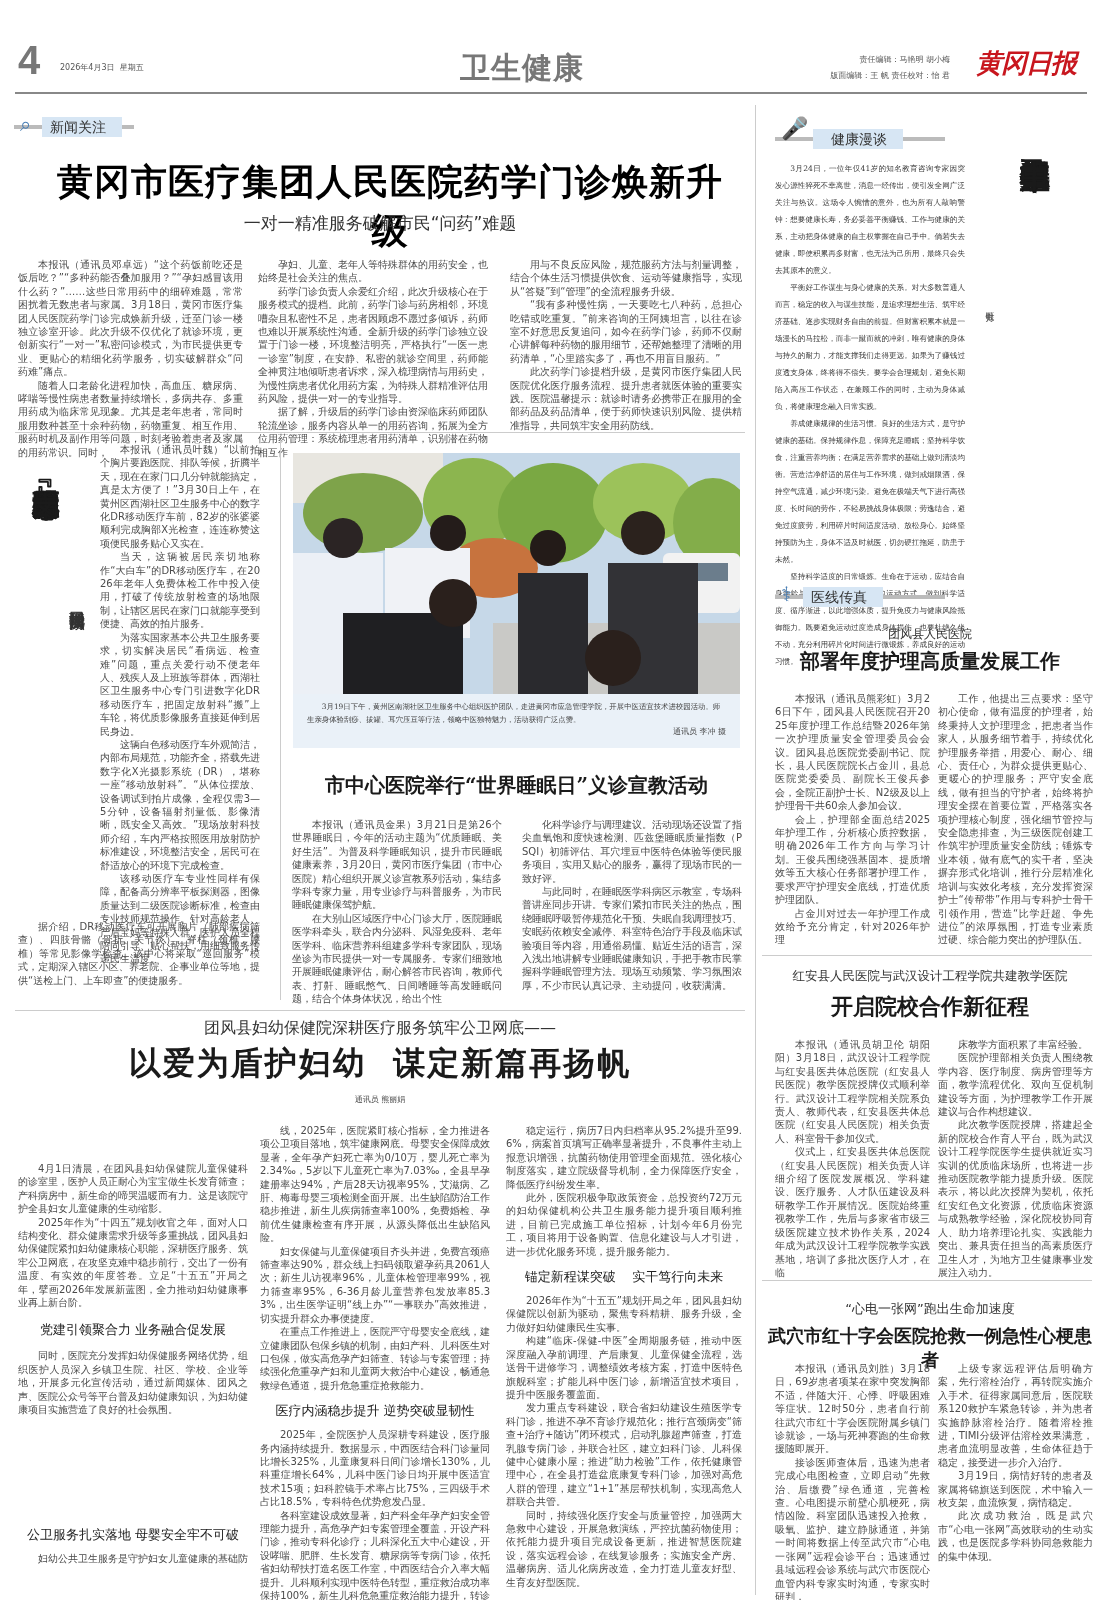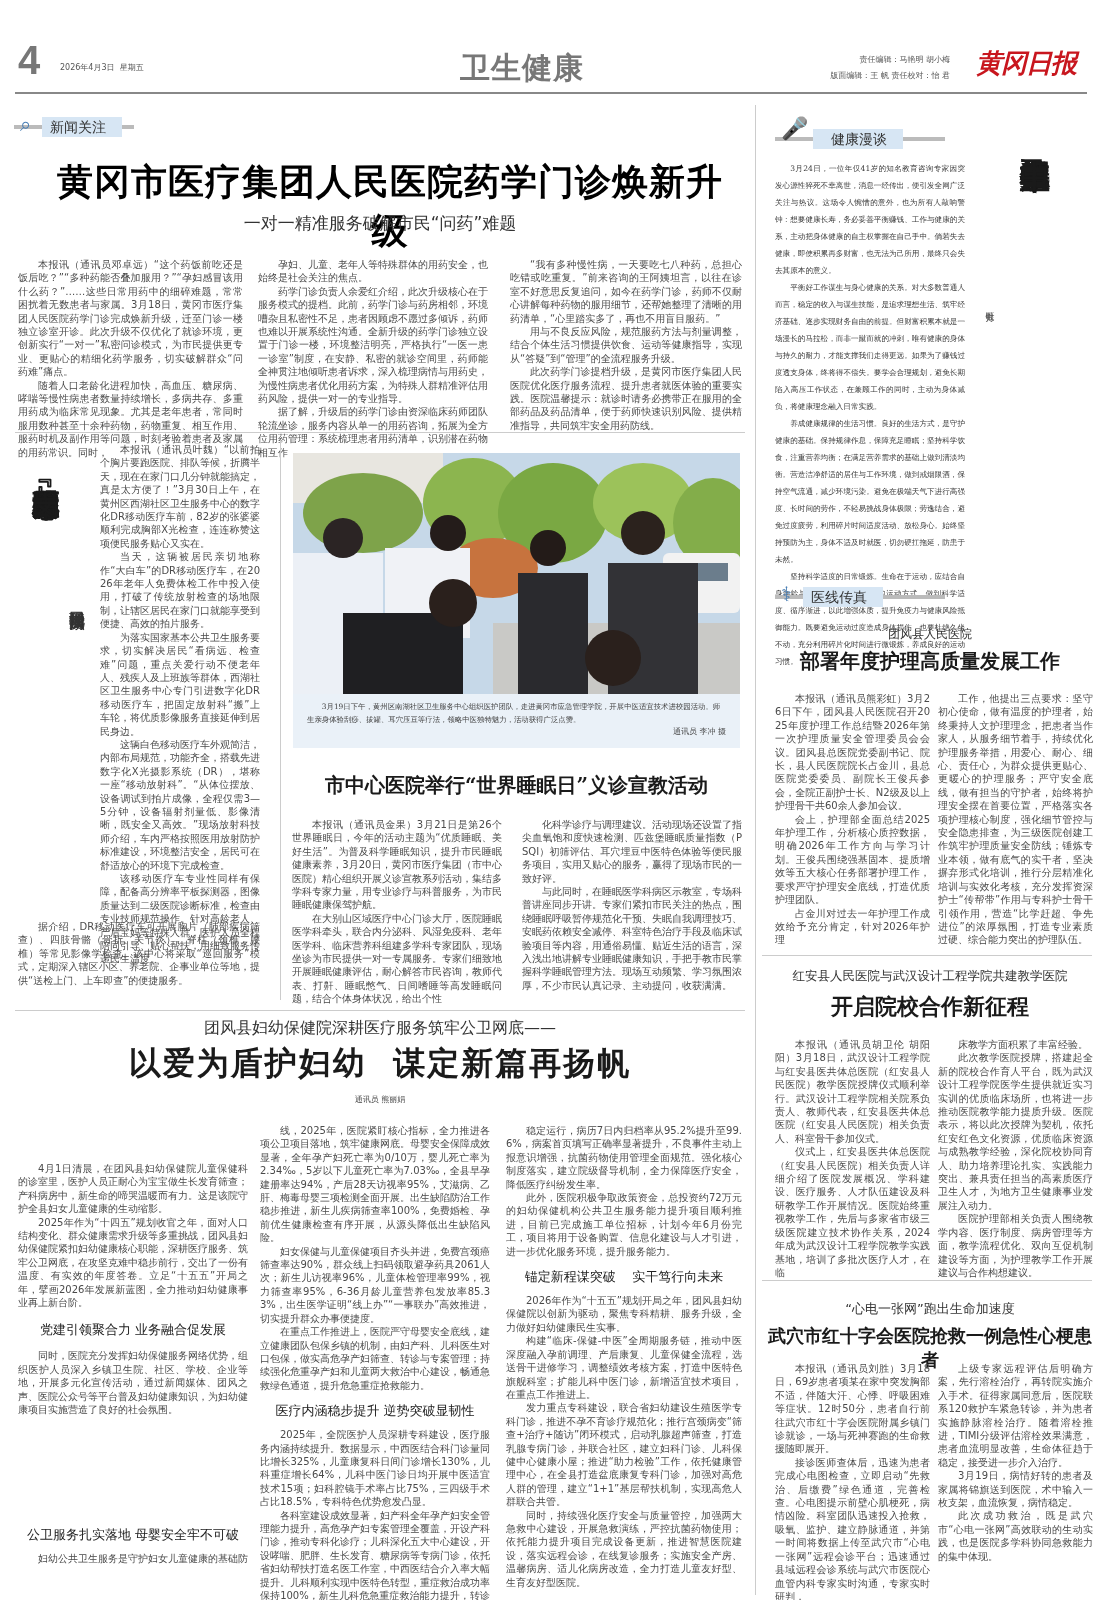--- a/index.html
+++ b/index.html
@@ -62,22 +62,22 @@
 <div class="abs body-text" style="left: 18px; top: 258px; width: 225px; white-space: normal;">
     <span class="p">本报讯（通讯员邓卓远）“这个药饭前吃还是饭后吃？”“多种药能否叠加服用？”“孕妇感冒该用什么药？”……这些日常用药中的细碎难题，常常困扰着无数患者与家属。3月18日，黄冈市医疗集团人民医院药学门诊完成焕新升级，迁至门诊一楼独立诊室开诊。此次升级不仅优化了就诊环境，更创新实行“一对一”私密问诊模式，为市民提供更专业、更贴心的精细化药学服务，切实破解群众“问药难”痛点。</span>
     <span class="p">随着人口老龄化进程加快，高血压、糖尿病、哮喘等慢性病患者数量持续增长，多病共存、多重用药成为临床常见现象。尤其是老年患者，常同时服用数种甚至十余种药物，药物重复、相互作用、服药时机及副作用等问题，时刻考验着患者及家属的用药常识。同时，</span>
   </div>
 <div class="abs body-text" style="left: 258px; top: 258px; width: 230px; white-space: normal;">
     <span class="p">孕妇、儿童、老年人等特殊群体的用药安全，也始终是社会关注的焦点。</span>
     <span class="p">药学门诊负责人余爱红介绍，此次升级核心在于服务模式的提档。此前，药学门诊与药房相邻，环境嘈杂且私密性不足，患者因顾虑不愿过多倾诉，药师也难以开展系统性沟通。全新升级的药学门诊独立设置于门诊一楼，环境整洁明亮，严格执行“一医一患一诊室”制度，在安静、私密的就诊空间里，药师能全神贯注地倾听患者诉求，深入梳理病情与用药史，为慢性病患者优化用药方案，为特殊人群精准评估用药风险，提供一对一的专业指导。</span>
     <span class="p">据了解，升级后的药学门诊由资深临床药师团队轮流坐诊，服务内容从单一的用药咨询，拓展为全方位用药管理：系统梳理患者用药清单，识别潜在药物相互作</span>
   </div>
 <div class="abs body-text" style="left: 510px; top: 258px; width: 232px; white-space: normal;">
+    <span class="p">用与不良反应风险，规范服药方法与剂量调整，结合个体生活习惯提供饮食、运动等健康指导，实现从“答疑”到“管理”的全流程服务升级。</span>
     <span class="p">“我有多种慢性病，一天要吃七八种药，总担心吃错或吃重复。”前来咨询的王阿姨坦言，以往在诊室不好意思反复追问，如今在药学门诊，药师不仅耐心讲解每种药物的服用细节，还帮她整理了清晰的用药清单，“心里踏实多了，再也不用盲目服药。”</span>
-    <span class="p">用与不良反应风险，规范服药方法与剂量调整，结合个体生活习惯提供饮食、运动等健康指导，实现从“答疑”到“管理”的全流程服务升级。</span>
     <span class="p">此次药学门诊提档升级，是黄冈市医疗集团人民医院优化医疗服务流程、提升患者就医体验的重要实践。医院温馨提示：就诊时请务必携带正在服用的全部药品及药品清单，便于药师快速识别风险、提供精准指导，共同筑牢安全用药防线。</span>
   </div>
 <div class="hr" style="left:15px; top:432px; width:730px;"></div>
 
 <div class="abs vertical serif-head" style="left:30px; top:470px; font-size:27px; line-height:32px; height:420px;">黄州区西湖社区卫生服务中心『大白车』上岗</div>
 <div class="abs vertical" style="left:66px; top:600px; font-size:16px; color:#333; height:220px;">居民家门口实现便捷拍片</div>
 <div class="abs body-text" style="left: 100px; top: 443px; width: 160px; white-space: normal;">
     <span class="p">本报讯（通讯员叶魏）“以前拍个胸片要跑医院、排队等候，折腾半天，现在在家门口几分钟就能搞定，真是太方便了！”3月30日上午，在黄州区西湖社区卫生服务中心的数字化DR移动医疗车前，82岁的张婆婆顺利完成胸部X光检查，连连称赞这项便民服务贴心又实在。</span>
     <span class="p">当天，这辆被居民亲切地称作“大白车”的DR移动医疗车，在2026年老年人免费体检工作中投入使用，打破了传统放射检查的场地限制，让辖区居民在家门口就能享受到便捷、高效的拍片服务。</span>
     <span class="p">为落实国家基本公共卫生服务要求，切实解决居民“看病远、检查难”问题，重点关爱行动不便老年人、残疾人及上班族等群体，西湖社区卫生服务中心专门引进数字化DR移动医疗车，把固定放射科“搬”上车轮，将优质影像服务直接延伸到居民身边。</span>
@@ -161,22 +161,22 @@
 <div class="hr" style="left:762px; top:955px; width:330px;"></div>
 
 <div class="abs" style="left:760px; top:968px; width:340px; text-align:center; font-size:12.5px; color:#333;">红安县人民医院与武汉设计工程学院共建教学医院</div>
 <h2 class="abs serif-head" style="left:760px; top:992px; width:340px; font-size:22px; text-align:center;">开启院校合作新征程</h2>
 <div class="abs body-text" style="left: 775px; top: 1038px; width: 155px; white-space: normal;">
     <span class="p">本报讯（通讯员胡卫伦 胡阳阳）3月18日，武汉设计工程学院与红安县医共体总医院（红安县人民医院）教学医院授牌仪式顺利举行。武汉设计工程学院相关院系负责人、教师代表，红安县医共体总医院（红安县人民医院）相关负责人、科室骨干参加仪式。</span>
     <span class="p">仪式上，红安县医共体总医院（红安县人民医院）相关负责人详细介绍了医院发展概况、学科建设、医疗服务、人才队伍建设及科研教学工作开展情况。医院始终重视教学工作，先后与多家省市级三级医院建立技术协作关系，2024年成为武汉设计工程学院教学实践基地，培训了多批次医疗人才，在临</span>
   </div>
 <div class="abs body-text" style="left: 938px; top: 1038px; width: 155px; white-space: normal;">
     <span class="p">床教学方面积累了丰富经验。</span>
+    <span class="p">医院护理部相关负责人围绕教学内容、医疗制度、病房管理等方面，教学流程优化、双向互促机制建设等方面，为护理教学工作开展建议与合作构想建议。</span>
     <span class="p">此次教学医院授牌，搭建起全新的院校合作育人平台，既为武汉设计工程学院医学生提供就近实习实训的优质临床场所，也将进一步推动医院教学能力提质升级。医院表示，将以此次授牌为契机，依托红安红色文化资源，优质临床资源与成熟教学经验，深化院校协同育人、助力培养理论扎实、实践能力突出、兼具责任担当的高素质医疗卫生人才，为地方卫生健康事业发展注入动力。</span>
-    <span class="p">医院护理部相关负责人围绕教学内容、医疗制度、病房管理等方面，教学流程优化、双向互促机制建设等方面，为护理教学工作开展建议与合作构想建议。</span>
   </div>
 <div class="hr" style="left:762px; top:1280px; width:330px;"></div>
 
 <div class="abs" style="left:760px; top:1300px; width:340px; text-align:center; font-size:13px; color:#333;">“心电一张网”跑出生命加速度</div>
 <h2 class="abs serif-head" style="left:760px; top:1324px; width:340px; font-size:18px; text-align:center;">武穴市红十字会医院抢救一例急性心梗患者</h2>
 <div class="abs body-text" style="left: 775px; top: 1362px; width: 155px; white-space: normal;">
     <span class="p">本报讯（通讯员刘胜）3月18日，69岁患者项某在家中突发胸部不适，伴随大汗、心悸、呼吸困难等症状。12时50分，患者自行前往武穴市红十字会医院附属乡镇门诊就诊，一场与死神赛跑的生命救援随即展开。</span>
     <span class="p">接诊医师查体后，迅速为患者完成心电图检查，立即启动“先救治、后缴费”绿色通道，完善检查。心电图提示前壁心肌梗死，病情凶险。科室团队迅速投入抢救，吸氧、监护、建立静脉通道，并第一时间将数据上传至武穴市“心电一张网”远程会诊平台；迅速通过县域远程会诊系统与武穴市医院心血管内科专家实时沟通，专家实时研判，</span>
   </div>
 <div class="abs body-text" style="left: 938px; top: 1362px; width: 155px; white-space: normal;">
@@ -218,17 +218,17 @@
 </div>
 
 <div class="abs" style="left:506px; top:1124px; width:236px;">
   <div class="body-text" style="white-space: normal;">
       <span class="p">稳定运行，病历7日内归档率从95.2%提升至99.6%，病案首页填写正确率显著提升，不良事件主动上报意识增强，抗菌药物使用管理全面规范。强化核心制度落实，建立院级督导机制，全力保障医疗安全，降低医疗纠纷发生率。</span>
       <span class="p">此外，医院积极争取政策资金，总投资约72万元的妇幼保健机构公共卫生服务能力提升项目顺利推进，目前已完成施工单位招标，计划今年6月份完工，项目将用于设备购置、信息化建设与人才引进，进一步优化服务环境，提升服务能力。</span>
     </div>
   <div class="subhead" style="text-align:center; margin:10px 0 8px; white-space:pre;">锚定新程谋突破    实干笃行向未来</div>
   <div class="body-text" style="white-space: normal;">
       <span class="p">2026年作为“十五五”规划开局之年，团风县妇幼保健院以创新为驱动，聚焦专科精耕、服务升级，全力做好妇幼健康民生实事。</span>
-      <span class="p">构建“临床-保健-中医”全周期服务链，推动中医深度融入孕前调理、产后康复、儿童保健全流程，选送骨干进修学习，调整绩效考核方案，打造中医特色旗舰科室；扩能儿科中医门诊，新增适宜技术项目，在重点工作推进上。</span>
+      <span class="p">构建“临床-保健-中医”全周期服务链，推动中医深度融入孕前调理、产后康复、儿童保健全流程，选送骨干进修学习，调整绩效考核方案，打造中医特色旗舰科室；扩能儿科中医门诊，新增适宜技术项目，提升中医服务覆盖面。</span>
       <span class="p">发力重点专科建设，联合省妇幼建设生殖医学专科门诊，推进不孕不育诊疗规范化；推行宫颈病变“筛查+治疗+随访”闭环模式，启动乳腺超声筛查，打造乳腺专病门诊，并联合社区，建立妇科门诊、儿科保健中心健康小屋；推进“助力检验”工作，依托健康管理中心，在全县打造盆底康复专科门诊，加强对高危人群的管理，建立“1+1”基层帮扶机制，实现高危人群联合共管。</span>
       <span class="p">同时，持续强化医疗安全与质量管控，加强两大急救中心建设，开展急救演练，严控抗菌药物使用；依托能力提升项目完成设备更新，推进智慧医院建设，落实远程会诊，在线复诊服务；实施安全产房、温馨病房、适儿化病房改造，全力打造儿童友好型、生育友好型医院。</span>
     </div>
 </div>
 
 </body></html>

